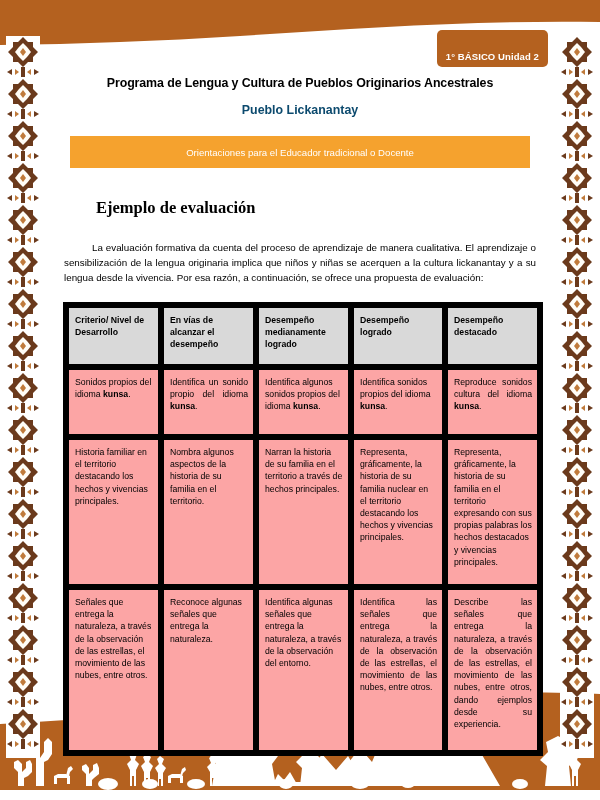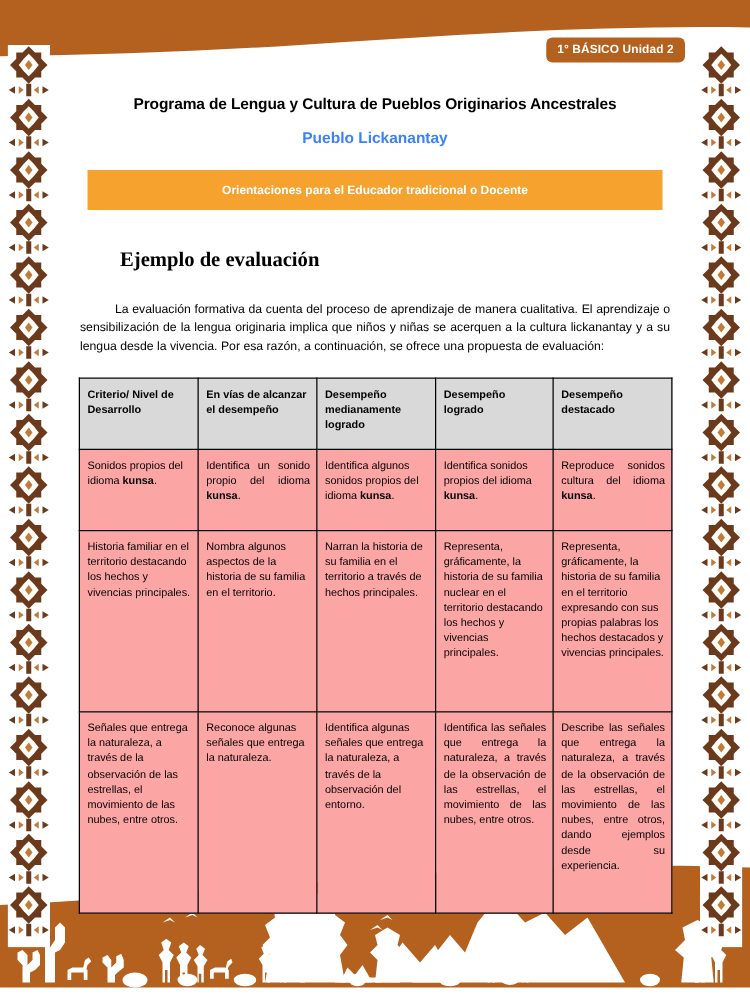--- a/index.html
+++ b/index.html
@@ -28,21 +28,21 @@
 
   
   .badge {
     position: absolute;
     top: 30px;
     right: 52px;
     background: #B4611F;
     color: #ffffff;
     font-size: 9.5px;
     font-weight: bold;
-    padding: 4px 9px 5px 9px;
+    padding: 21px 9px 5px 9px;
     border-radius: 5px;
     letter-spacing: 0.1px;
     z-index: 4;
     white-space: nowrap;
   }
 
   
   .ornament {
     position: absolute;
     top: 36px;
@@ -76,38 +76,38 @@
     letter-spacing: -0.1px;
   }
   .doc-subtitle {
     position: absolute;
     top: 103px;
     left: 60px;
     width: 480px;
     text-align: center;
     font-size: 12.4px;
     font-weight: bold;
-    color: #3b82f6;
+    color: #0c4a6e;
   }
 
   .orange-banner {
     position: absolute;
     top: 136px;
     left: 70px;
     width: 460px;
     height: 32px;
     background: #F5A22E;
     display: flex;
     align-items: center;
     justify-content: center;
   }
   .orange-banner-text {
     color: #ffffff;
     font-size: 9.6px;
-    font-weight: bold;
+    font-weight: normal;
     text-align: center;
   }
 
   .section-heading {
     position: absolute;
     top: 198px;
     left: 96px;
     font-family: "Liberation Serif", serif;
     font-size: 16.5px;
     font-weight: bold;
@@ -130,21 +130,21 @@
   .rubric-table {
     position: absolute;
     top: 302px;
     left: 63px;
     width: 474px;
     border-collapse: collapse;
     table-layout: fixed;
   }
   .rubric-table th,
   .rubric-table td {
-    border: 1px solid #000000;
+    border: 6px solid #000000;
     vertical-align: top;
     padding: 6px 5px 6px 6px;
     font-size: 8.7px;
     line-height: 12.2px;
     color: #000000;
     text-align: left;
   }
   .rubric-table th {
     background: #D9D9D9;
     font-weight: bold;

